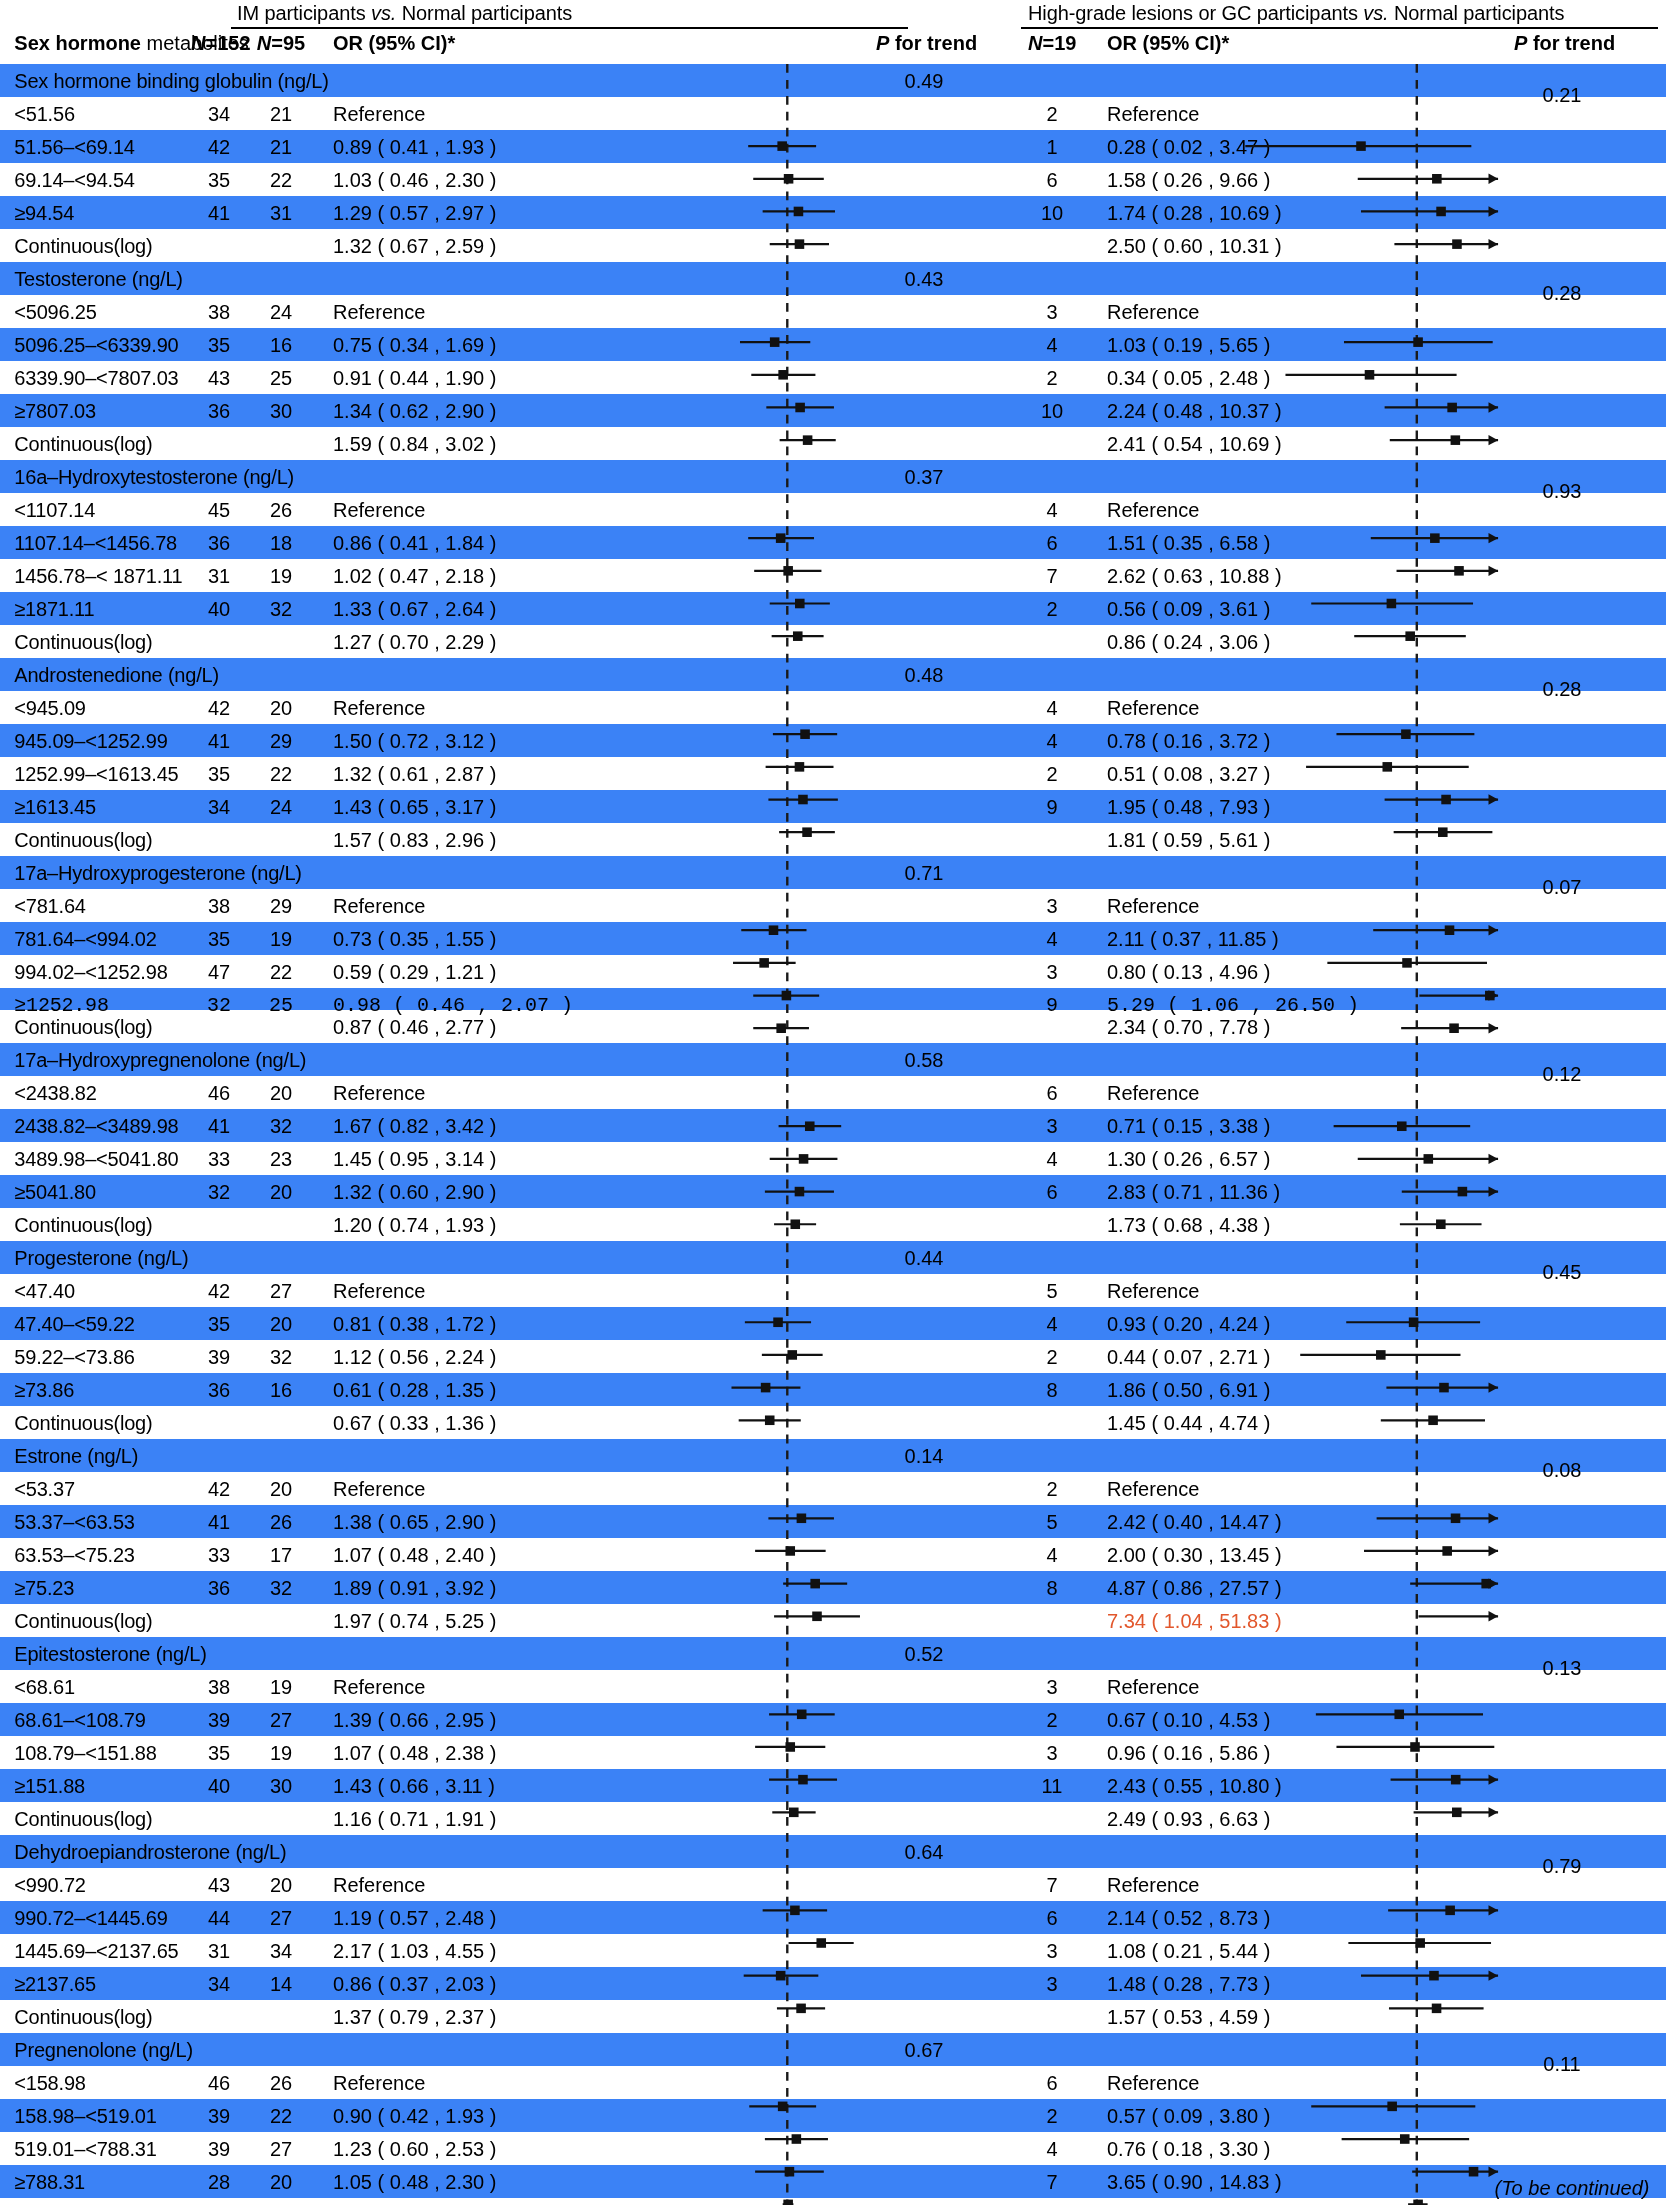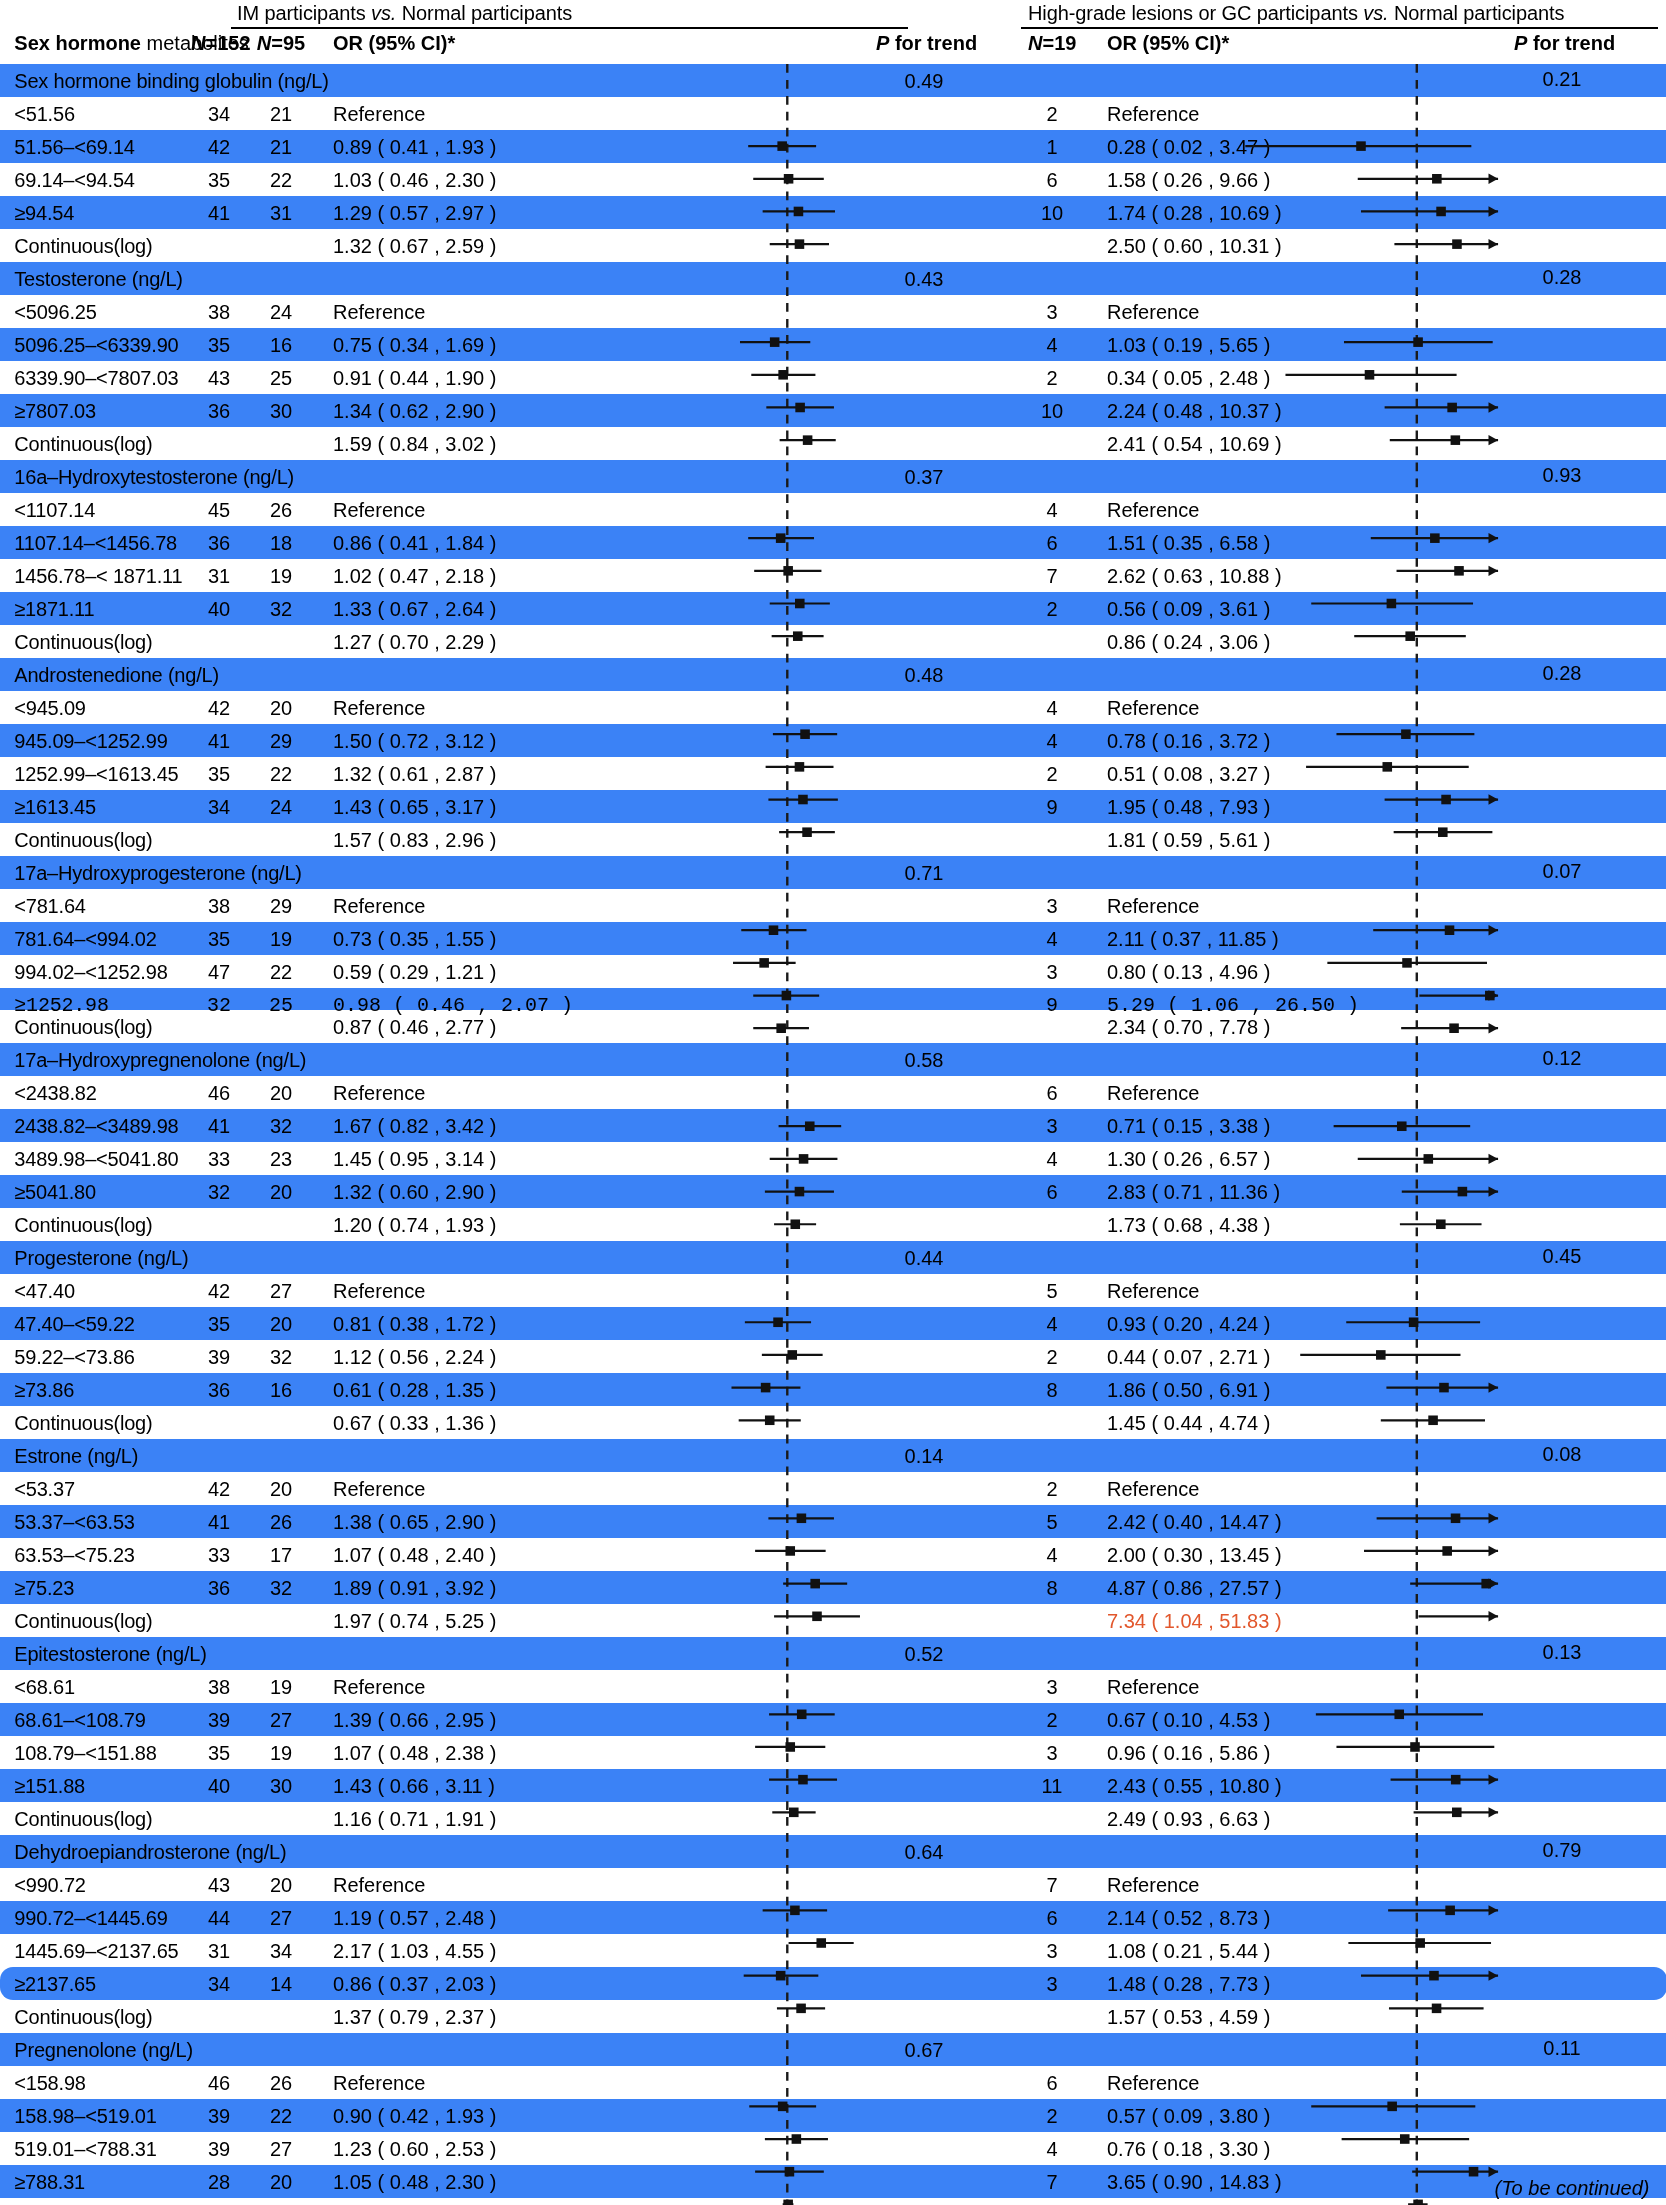--- a/index.html
+++ b/index.html
@@ -27,21 +27,21 @@
   .row{position:relative;height:33px;}
   .row.alt{background:#3b82f6;}
 
   .c-label{position:absolute;left:14.3px;top:5.6px;font-size:20px;white-space:nowrap;letter-spacing:-0.2px;}
   .c-n152{position:absolute;left:191px;width:56px;text-align:center;top:5.6px;font-size:20px;}
   .c-n95 {position:absolute;left:253px;width:56px;text-align:center;top:5.6px;font-size:20px;}
   .c-or1 {position:absolute;left:333px;top:5.6px;font-size:20px;white-space:nowrap;}
   .c-p1  {position:absolute;left:876px;width:96px;text-align:center;top:5.6px;font-size:20px;}
   .c-n19 {position:absolute;left:1028px;width:48px;text-align:center;top:5.6px;font-size:20px;}
   .c-or2 {position:absolute;left:1107px;top:5.6px;font-size:20px;white-space:nowrap;}
-  .c-p2  {position:absolute;left:1514px;width:96px;text-align:center;top:4px;font-size:20px;}
+  .c-p2  {position:absolute;left:1514px;width:96px;text-align:center;top:20px;font-size:20px;}
 
   .orange{color:#e2572c;}
 
   
   #plots{position:absolute;left:0;top:64px;width:1667px;height:2142px;pointer-events:none;}
 
   .foot{position:absolute;right:17.5px;bottom:4.8px;font-size:20px;font-style:italic;}
 </style>
 </head>
 <body>
@@ -493,21 +493,21 @@
         <div class="c-or2">2.14 ( 0.52 , 8.73 )</div>
       </div>
       <div class="row" style="height: 33px;">
         <div class="c-label">1445.69–&lt;2137.65</div>
         <div class="c-n152">31</div>
         <div class="c-n95">34</div>
         <div class="c-or1">2.17 ( 1.03 , 4.55 )</div>
         <div class="c-n19">3</div>
         <div class="c-or2">1.08 ( 0.21 , 5.44 )</div>
       </div>
-      <div class="row alt" style="height: 33px; border-radius: 13px;">
+      <div class="row alt" style="height: 33px;">
         <div class="c-label">≥2137.65</div>
         <div class="c-n152">34</div>
         <div class="c-n95">14</div>
         <div class="c-or1">0.86 ( 0.37 , 2.03 )</div>
         <div class="c-n19">3</div>
         <div class="c-or2">1.48 ( 0.28 , 7.73 )</div>
       </div>
       <div class="row" style="height: 33px;">
         <div class="c-label">Continuous(log)</div>
         <div class="c-n152"></div>

